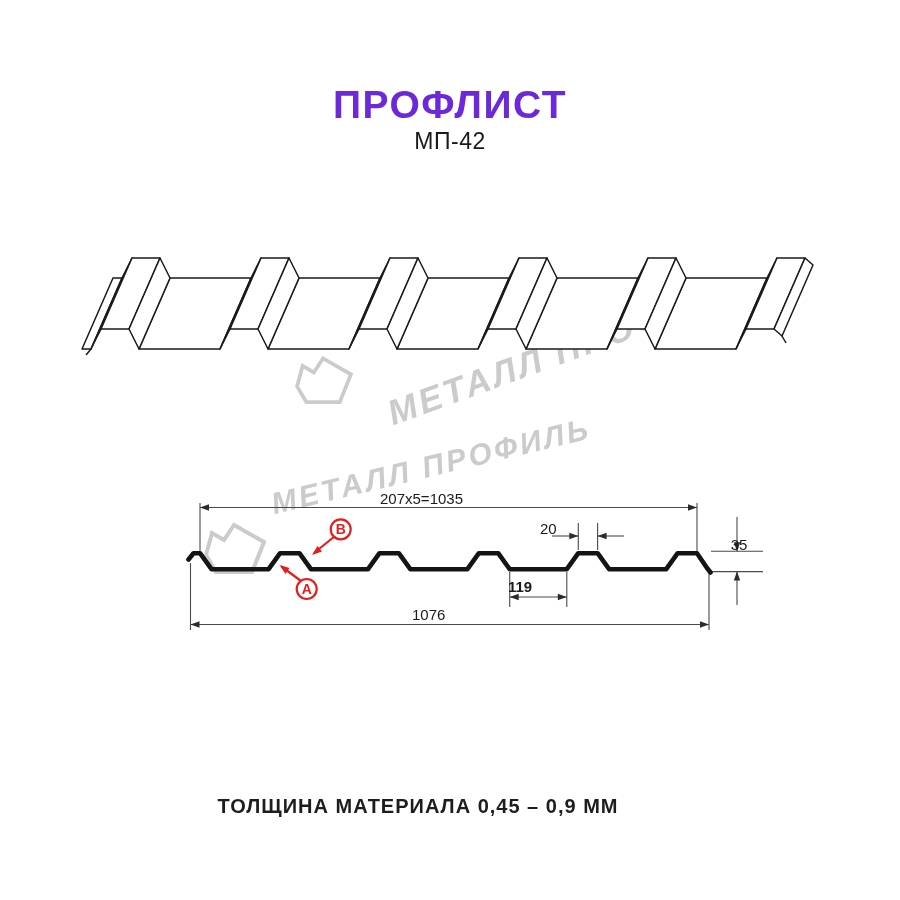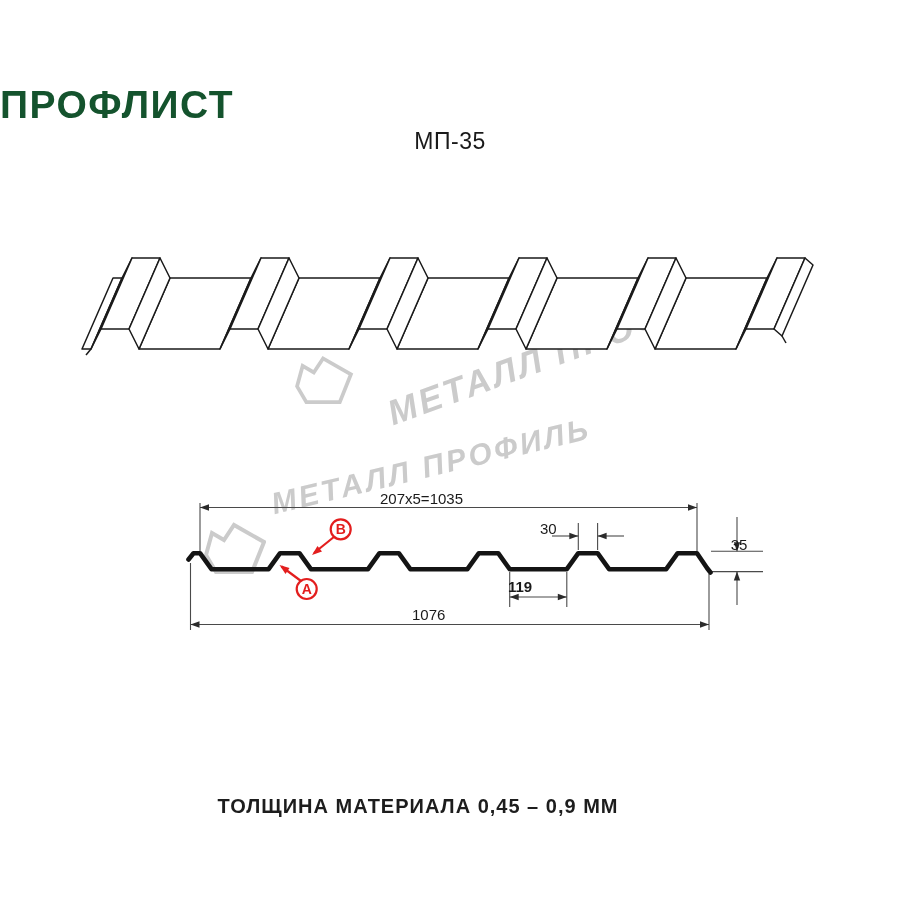--- a/index.html
+++ b/index.html
@@ -1,38 +1,38 @@
 <!DOCTYPE html>
 <html><head>
 <meta charset="utf-8">
 <style>
   html,body{margin:0;padding:0;}
   body{width:900px;height:900px;background:#ffffff;position:relative;overflow:hidden;
        font-family:"Liberation Sans","DejaVu Sans",sans-serif;}
   .abs{position:absolute;}
-  .title{left:0;top:83px;width:900px;font-size:39px;font-weight:bold;
-         letter-spacing:1.5px;color:#14532d;z-index:5;}
+  .title{left:0;top:83px;width:900px;text-align:center;font-size:39px;font-weight:bold;
+         letter-spacing:1.5px;color:#6d28d9;z-index:5;}
   .subtitle{left:0;top:128px;width:900px;text-align:center;font-size:23px;font-weight:500;
             letter-spacing:.5px;color:#1a1a1a;z-index:5;}
   .footer{left:0;top:795px;width:836px;text-align:center;font-size:20px;font-weight:600;
           letter-spacing:1px;color:#1d1d1d;z-index:5;}
   .wm-text{color:#cbcbcb;font-weight:bold;font-style:italic;letter-spacing:3px;
            white-space:nowrap;z-index:1;transform-origin:0 100%;}
   .wm1{left:396px;top:392px;height:42px;font-size:35px;line-height:42px;transform:rotate(-20deg);}
   .wm2{left:276px;top:486px;height:36px;font-size:30px;line-height:36px;transform:rotate(-13.5deg);}
   svg.layer{position:absolute;z-index:2;}
   .dimlabel{position:absolute;z-index:4;color:#1a1a1a;font-size:15px;text-align:left;}
   .ablabel{position:absolute;z-index:4;color:#e31e1e;font-size:14px;font-weight:600;
            width:22px;text-align:center;}
 </style>
 </head>
 <body>
 
 <div class="abs title">ПРОФЛИСТ</div>
-<div class="abs subtitle">МП-35</div>
+<div class="abs subtitle">МП-42</div>
 
 <svg class="abs" style="left:290px;top:352px;z-index:1;" width="68" height="52" viewBox="0 0 62 56">
   <polygon points="2,37 8,15 20,22 30,7 60,24 48,54 12,54" fill="none" stroke="#cbcbcb" stroke-width="4"></polygon>
 </svg>
 <div class="abs wm-text wm1">МЕТАЛЛ ПРОФИЛЬ</div>
 
 <svg class="layer" style="left:80px;top:240px;" width="745" height="170" viewBox="80 240 745 170">
   <g fill="#ffffff" stroke="#1a1a1a" stroke-width="1.5" stroke-linejoin="round">
 
     <polygon points="82,349 91,349 122,278 113,278"></polygon>
@@ -130,18 +130,18 @@
   </g>
   <g fill="#e31e1e" stroke="none">
     <polygon points="312,555 322,551.4 317.5,546"></polygon>
     <polygon points="279.5,565 289.5,568 285.5,574"></polygon>
   </g>
 </svg>
 
 <div class="dimlabel" style="left:380px;top:490px;width:160px;">207x5=1035</div>
 <div class="dimlabel" style="left:412px;top:606px;width:120px;">1076</div>
 <div class="dimlabel" style="left:508px;top:578px;width:60px;font-weight:bold;">119</div>
-<div class="dimlabel" style="left:540px;top:520px;width:40px;">30</div>
+<div class="dimlabel" style="left:540px;top:520px;width:40px;">20</div>
 <div class="dimlabel" style="left:722px;top:536px;width:34px;text-align:center;">35</div>
 <div class="ablabel" style="left:329.7px;top:521px;">В</div>
 <div class="ablabel" style="left:295.7px;top:581px;">А</div>
 
 <div class="abs footer">ТОЛЩИНА МАТЕРИАЛА 0,45 – 0,9 ММ</div>
 
 </body></html>

